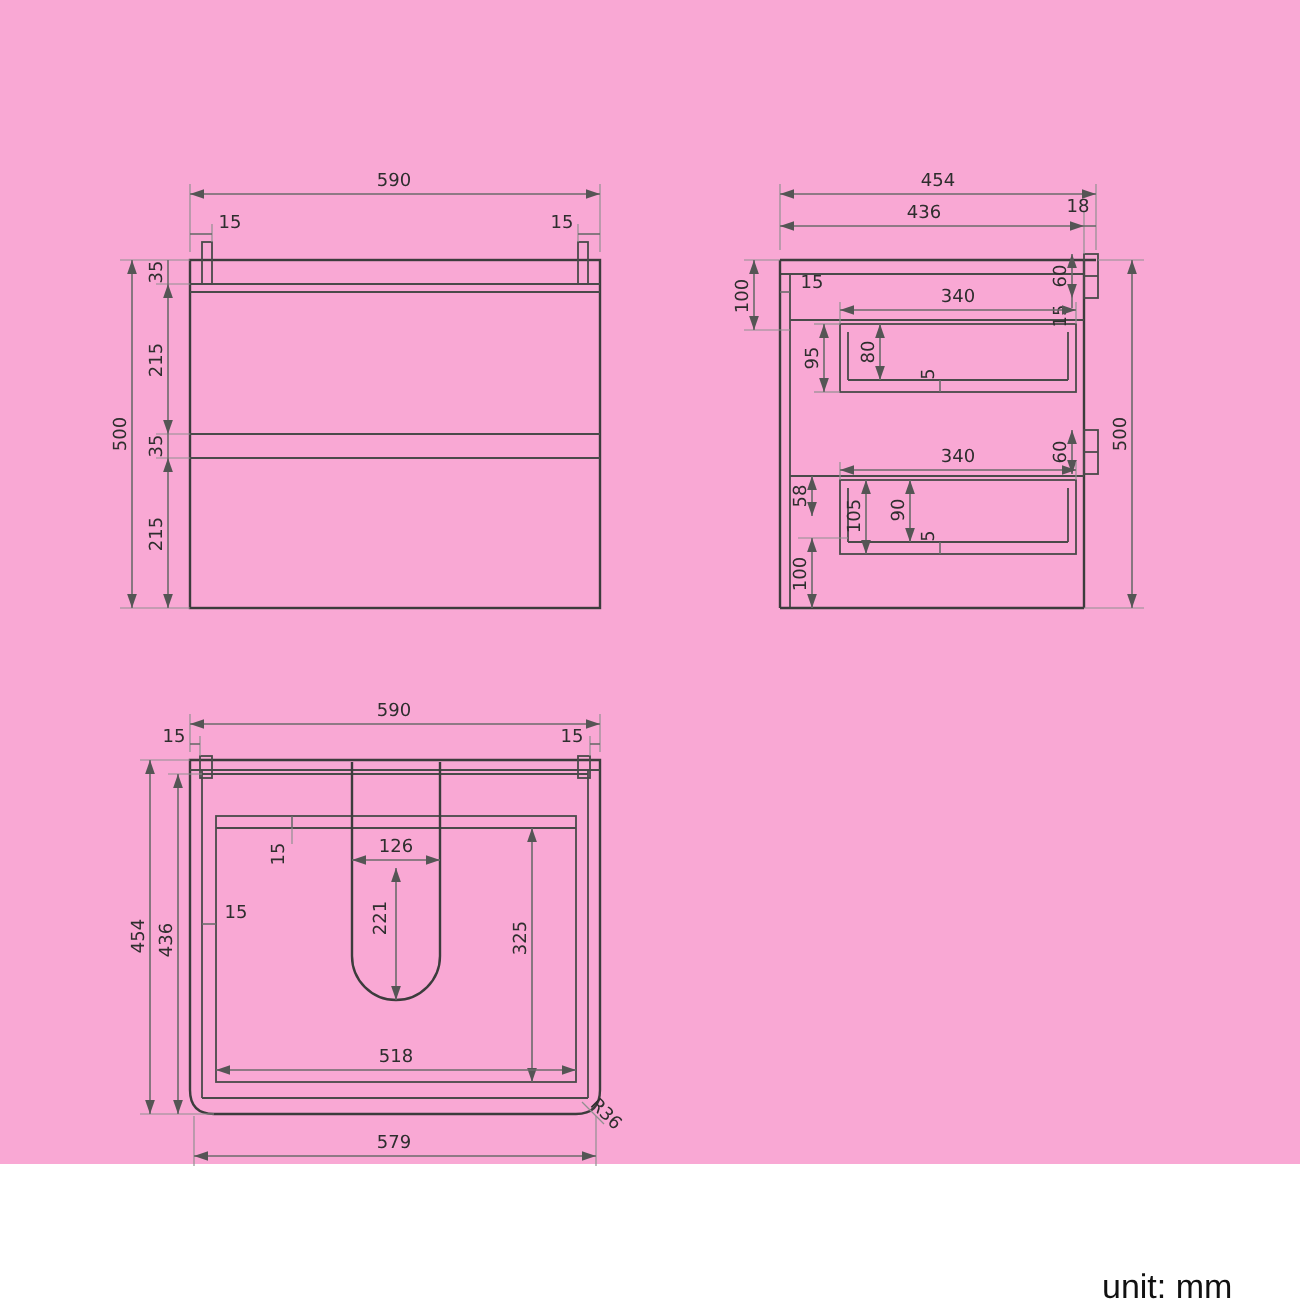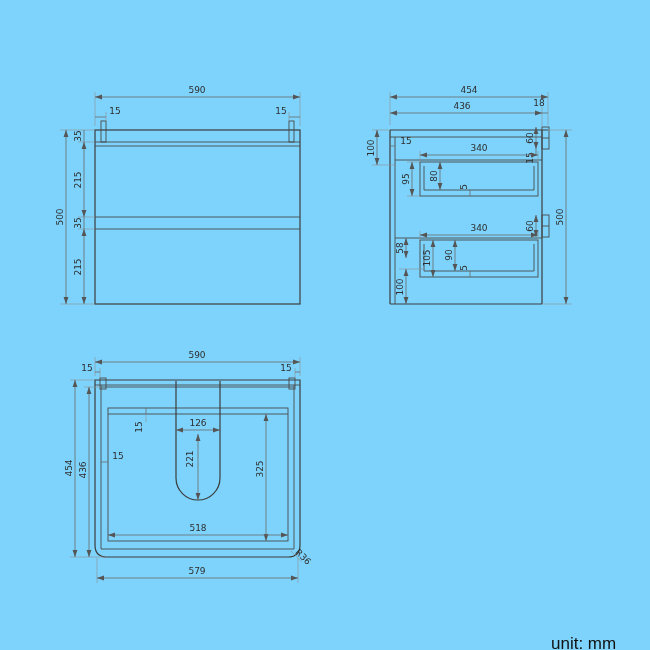--- a/index.html
+++ b/index.html
@@ -3,21 +3,21 @@
 <meta charset="utf-8">
 <style>
   html, body {
     margin: 0;
     padding: 0;
     background: #ffffff;
     width: 650px;
     height: 650px;
     font-family: "DejaVu Sans", sans-serif;
   }
-  #drawing-root { width: 650px; height: 650px; position: relative; background: #7dd3fc; }
+  #drawing-root { width: 650px; height: 582px; position: relative; background: #f9a8d4; }
   svg { display: block; }
   .ol  { stroke: #3c3c3c; stroke-width: 1.2; fill: none; }   
   .ol2 { stroke: #4a4a4a; stroke-width: 0.9; fill: none; }   
   .dl  { stroke: #6b6b6b; stroke-width: 0.8; fill: none; }   
   .xl  { stroke: #909090; stroke-width: 0.6; fill: none; }   
   text.dim {
     font-family: "DejaVu Sans", sans-serif;
     font-size: 9px;
     fill: #2e2e2e;
     text-anchor: middle;

